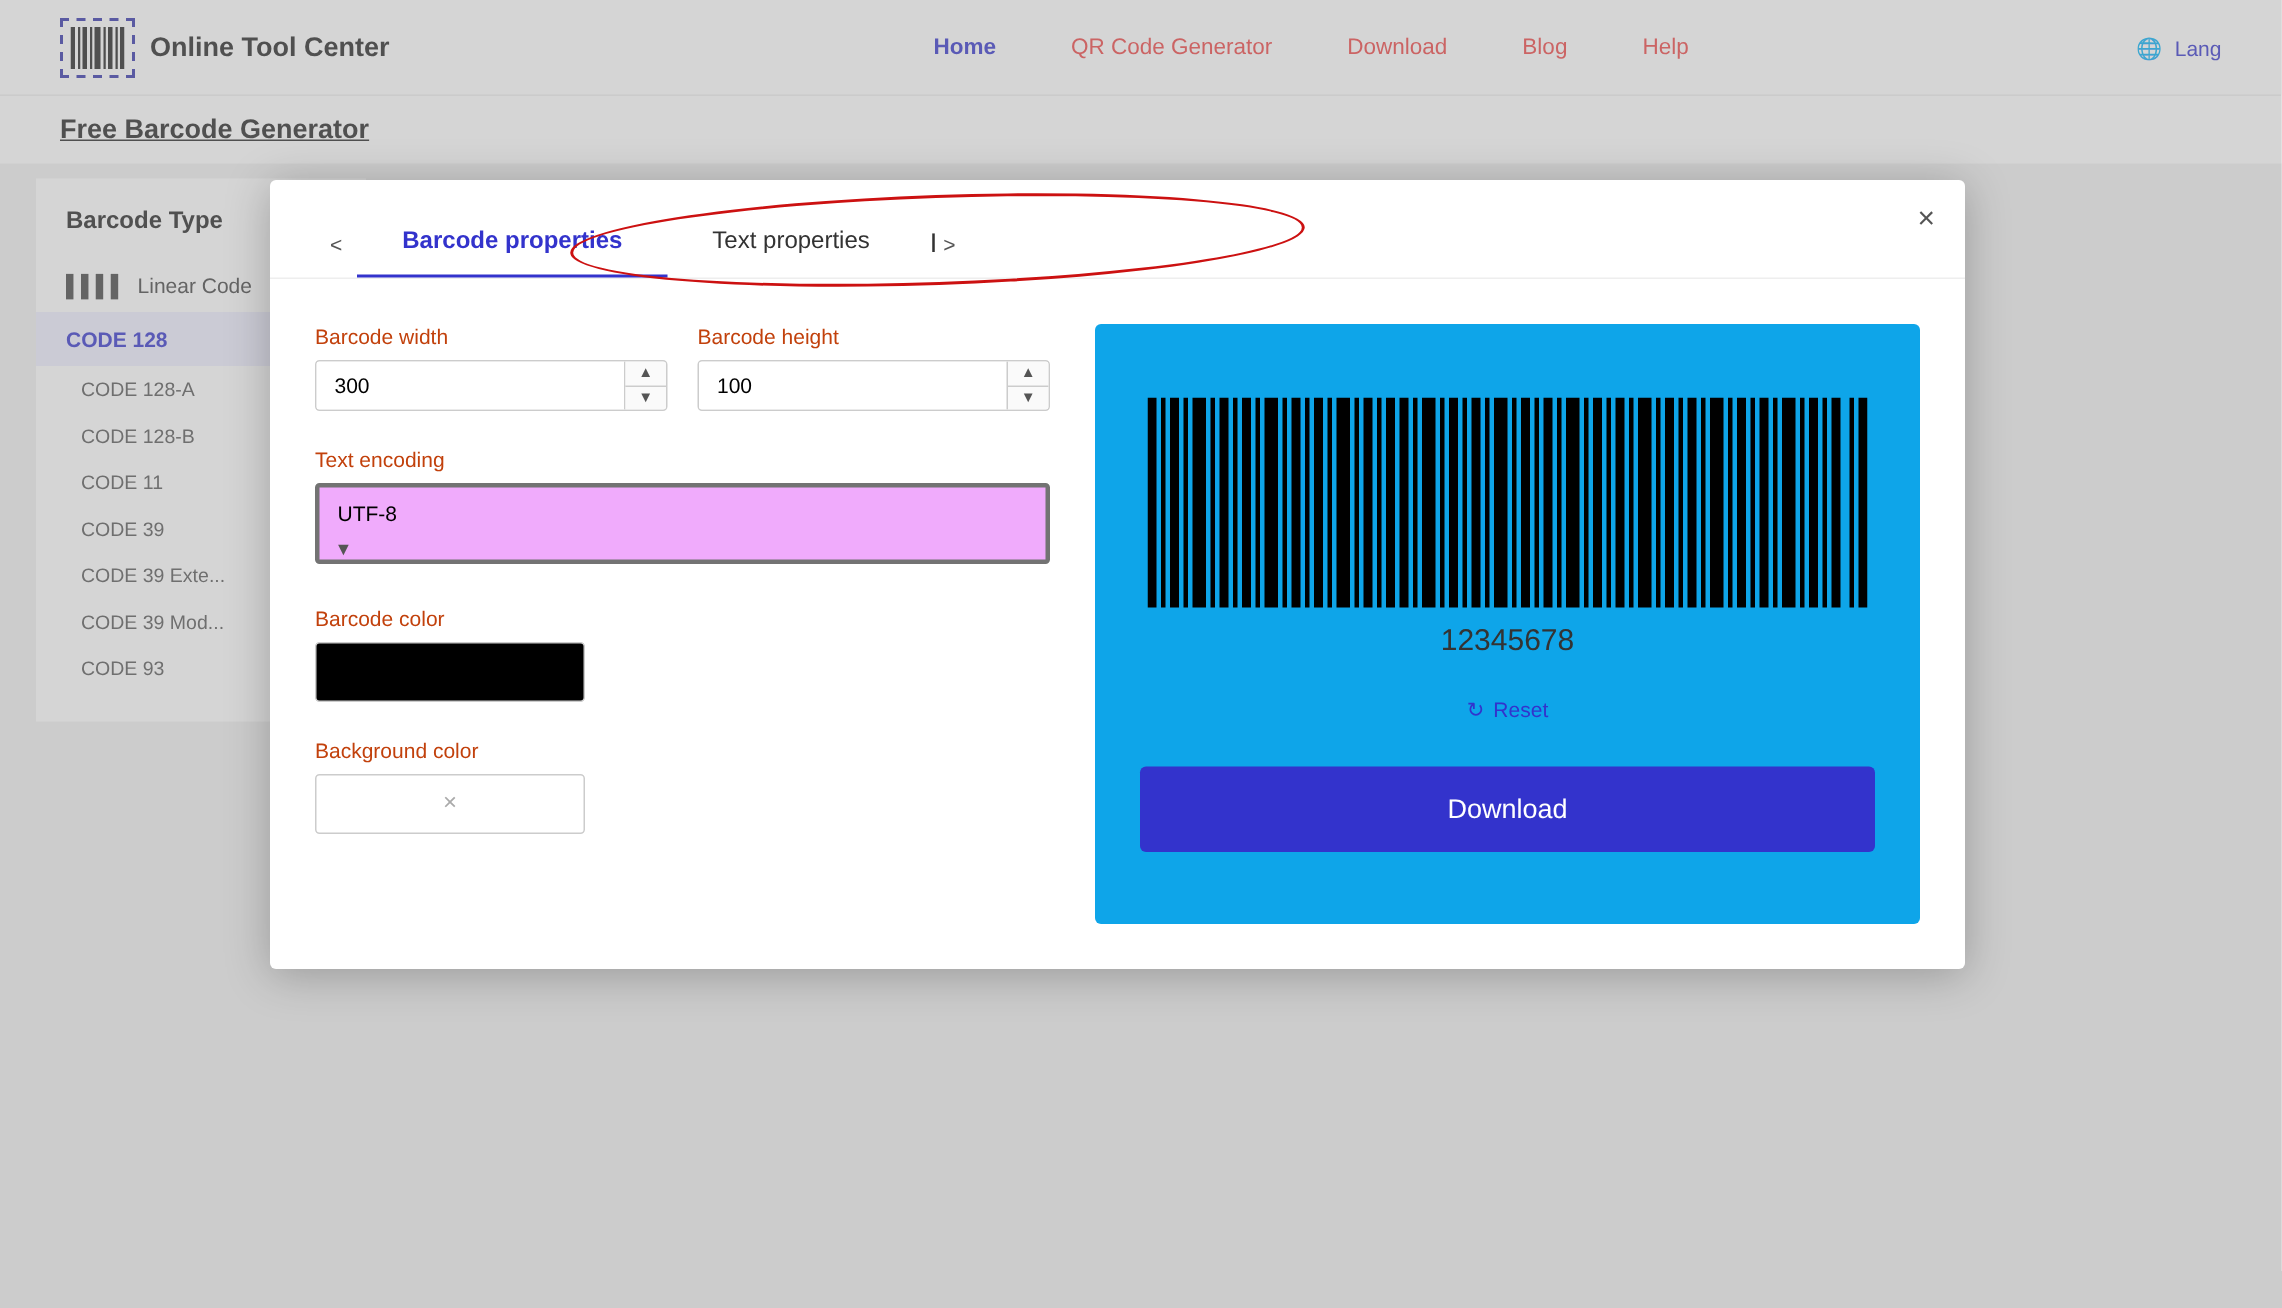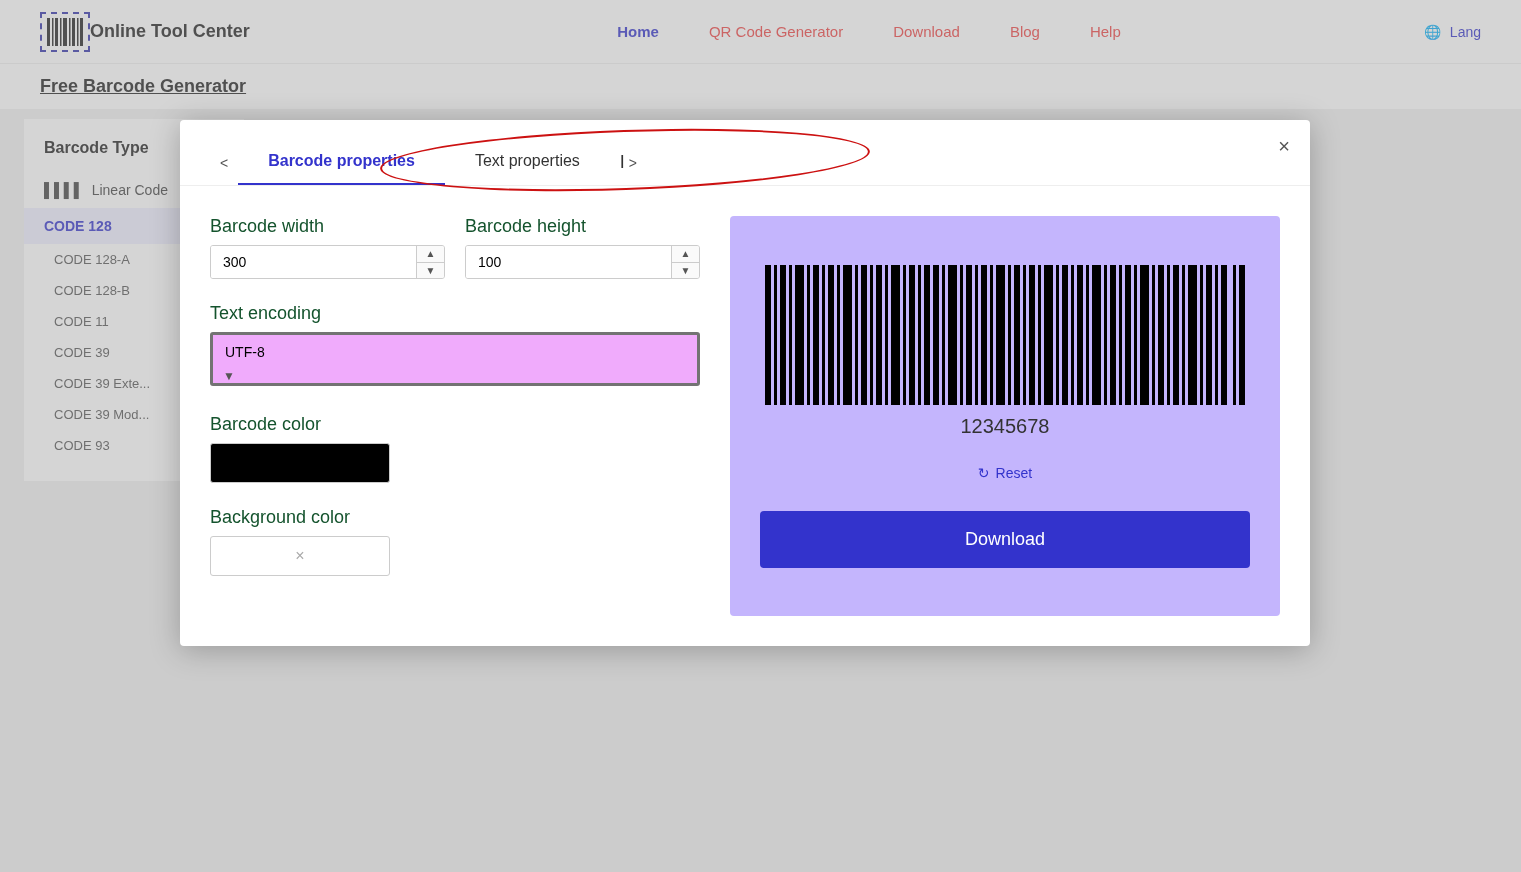--- a/index.html
+++ b/index.html
@@ -12,20 +12,21 @@
       align-items: center;
       padding: 0 40px;
       height: 64px;
       border-bottom: 1px solid #eee;
       position: relative;
       z-index: 1;
     }
     .nav-logo {
       display: flex;
       align-items: center;
+      gap: 10px;
       margin-right: 64px;
       text-align: right;
     }
     .nav-logo-icon {
       width: 50px;
       height: 40px;
       border: 2px dashed #3333aa;
       display: flex;
       align-items: center;
       justify-content: center;
@@ -207,22 +208,22 @@
     }
     .form-row {
       display: flex;
       gap: 20px;
       margin-bottom: 24px;
     }
     .form-group {
       flex: 1;
     }
     .form-label {
-      font-size: 18px;
-      color: #14532d;
+      font-size: 14px;
+      color: #c2410c;
       margin-bottom: 8px;
       display: block;
     }
     .form-input-wrap {
       display: flex;
       border: 1px solid #ccc;
       border-radius: 3px;
       overflow: hidden;
     }
     .form-input {
@@ -293,21 +294,21 @@
       display: flex;
       align-items: center;
       justify-content: center;
       color: #aaa;
       font-size: 16px;
     }
 
     
     .modal-preview {
       flex: 1;
-      background: #c4b5fd;
+      background: #0ea5e9;
       border-radius: 4px;
       display: flex;
       flex-direction: column;
       align-items: center;
       justify-content: center;
       padding: 30px;
       gap: 20px;
       min-height: 400px;
     }
     .barcode-svg {

